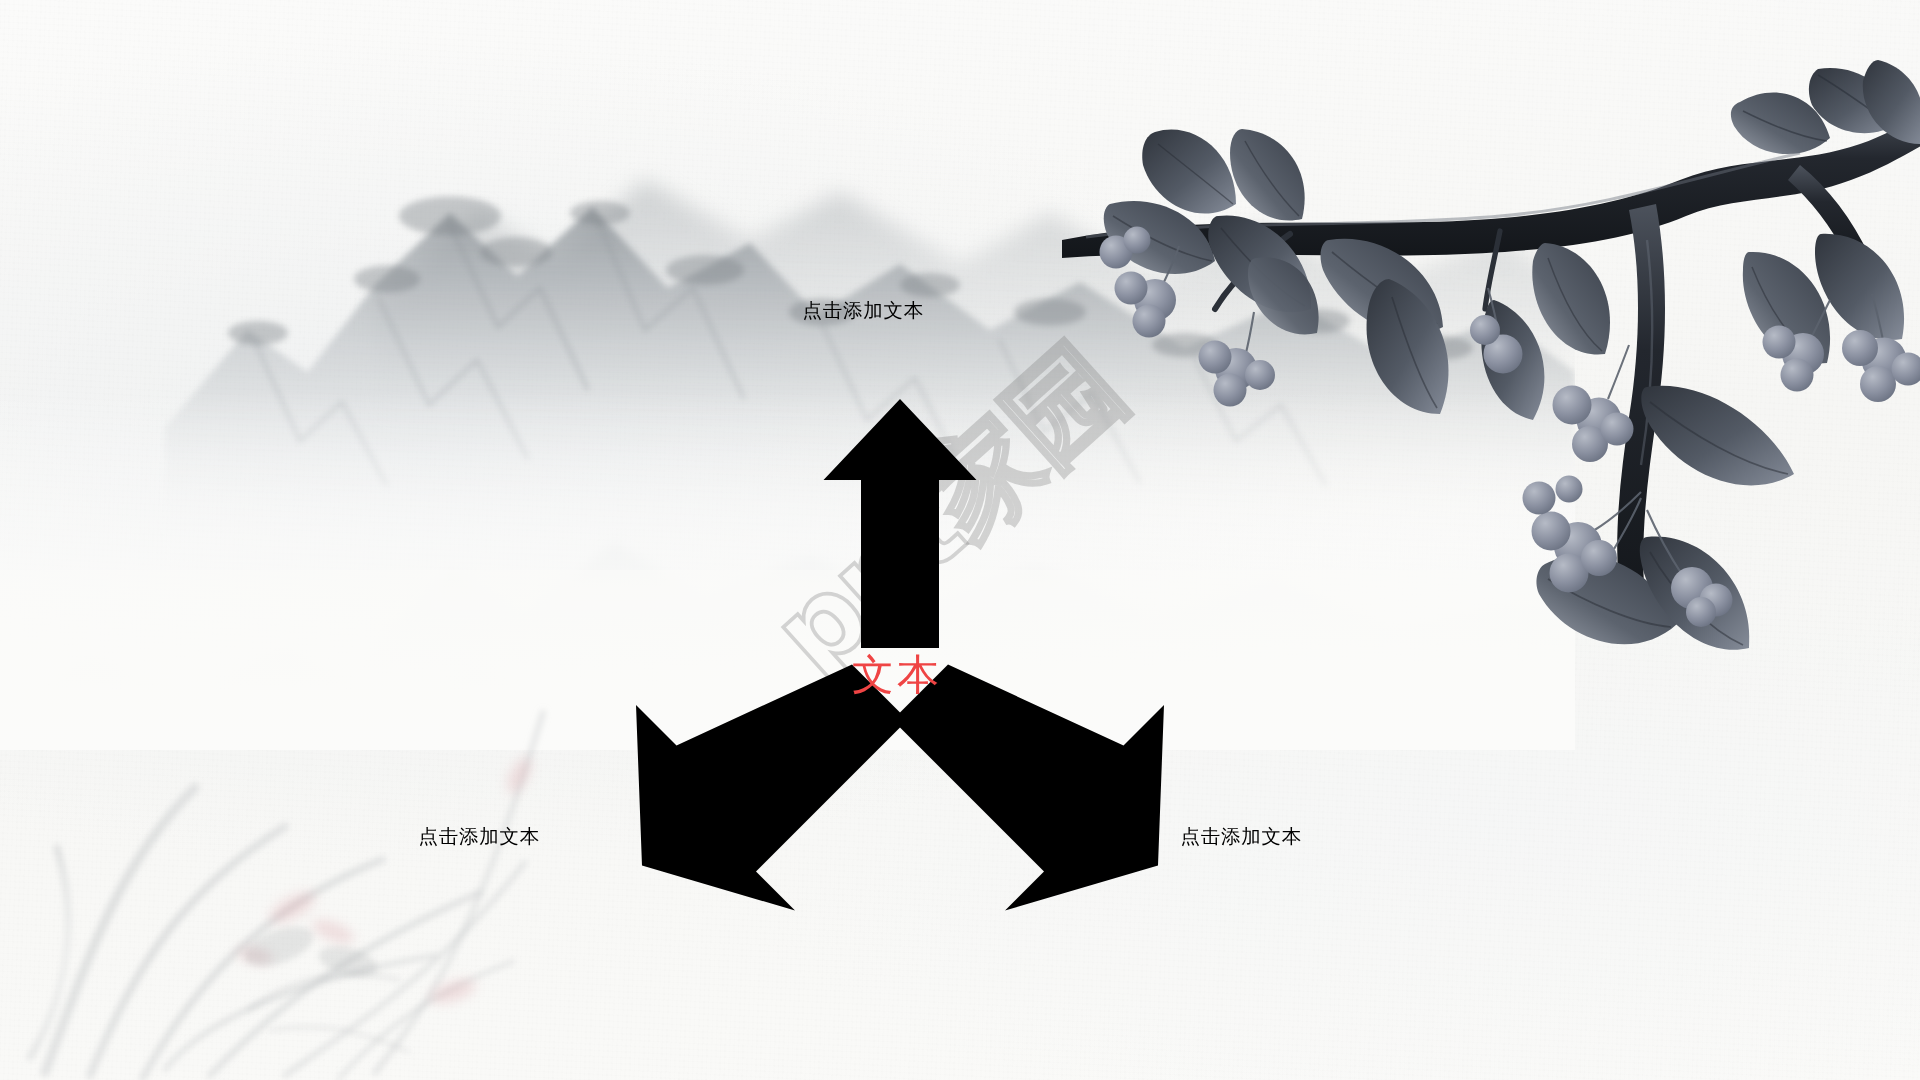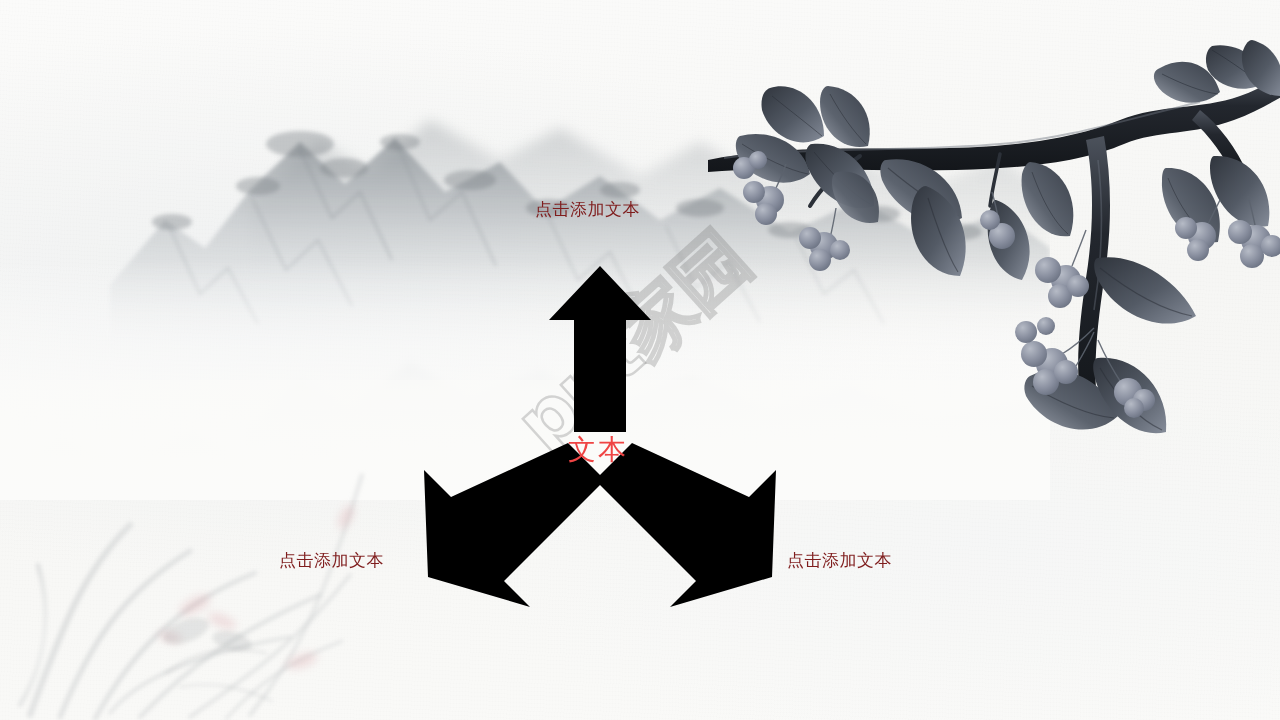--- a/index.html
+++ b/index.html
@@ -74,22 +74,22 @@
     left: 0;
     top: 0;
     width: 1280px;
     height: 720px;
   }
   .arrow-shape { fill: #000000; }
 
   
   .label {
     position: absolute;
-    color: #7f1d1d;
-    font-size: 17px;
+    color: #000000;
+    font-size: 13px;
     line-height: 1.52;
     letter-spacing: .5px;
     font-family: "Liberation Serif", "DejaVu Serif", serif;
   }
   #label-top    { left: 535px; top: 197px; width: 132px; }
   #label-left   { left: 279px; top: 548px; width: 132px; }
   #label-right  { left: 787px; top: 548px; width: 132px; }
 
   #label-center {
     position: absolute;

